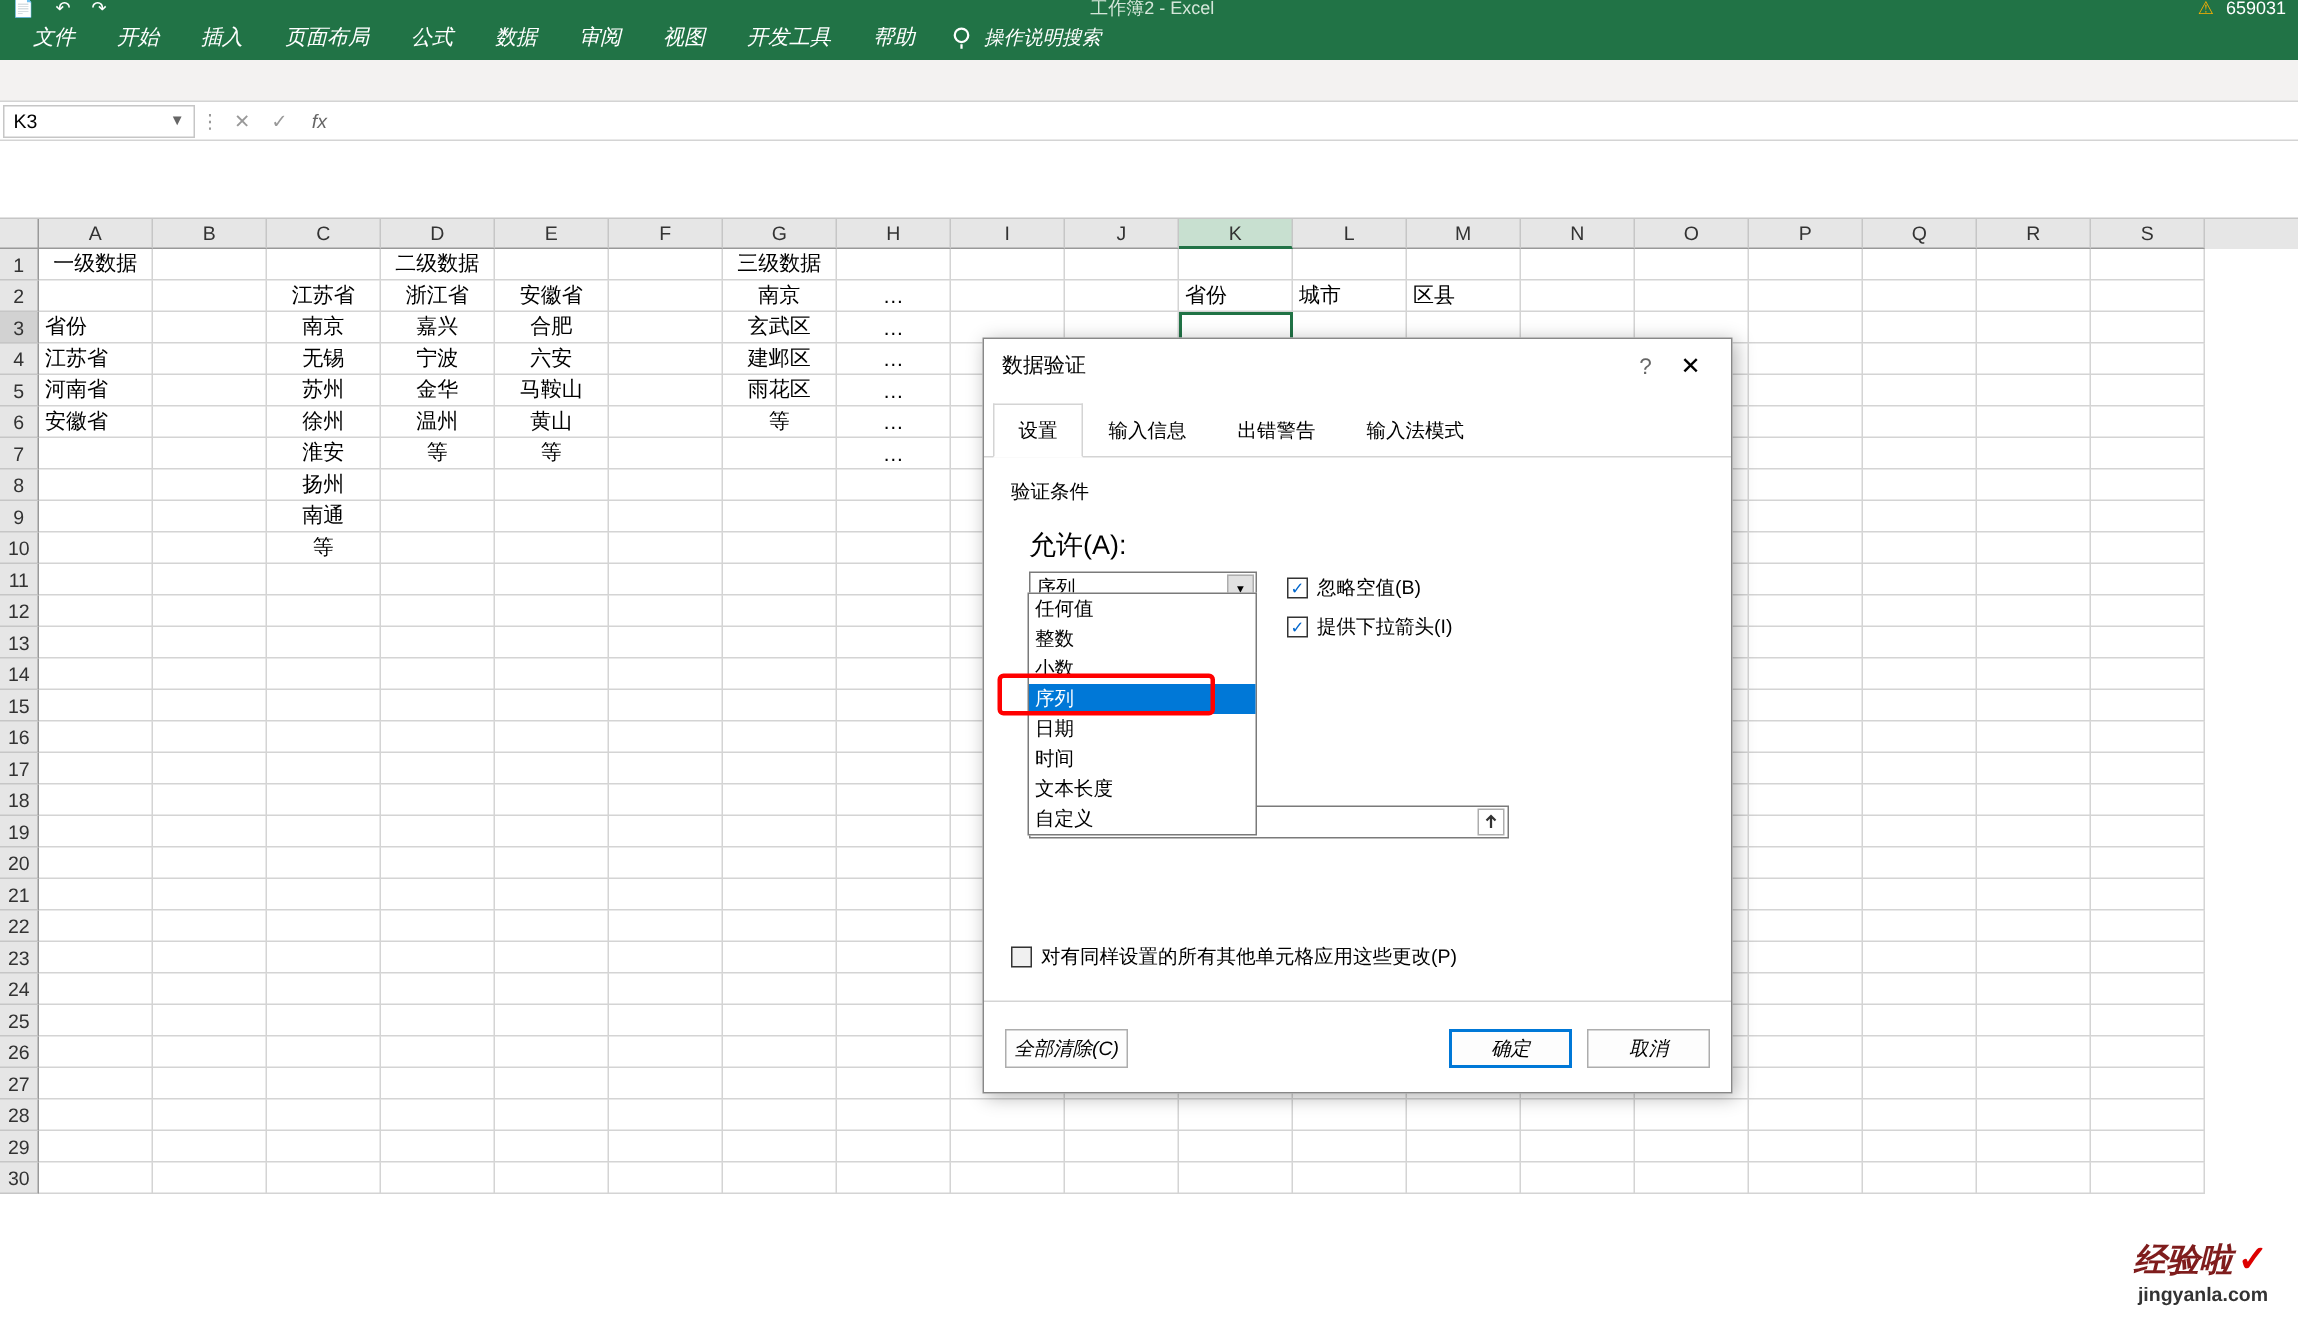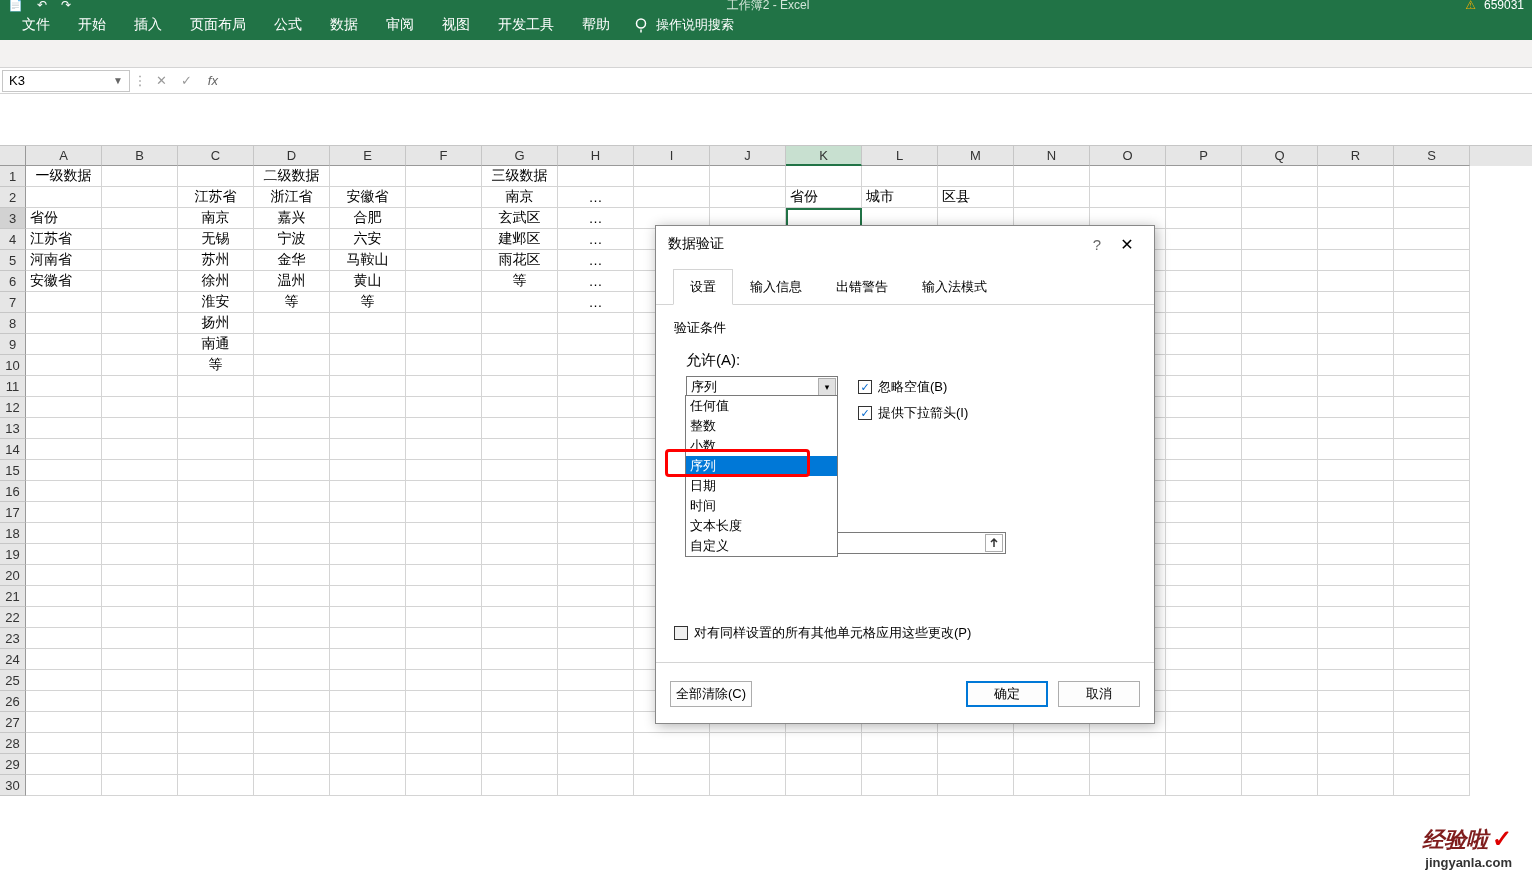--- a/index.html
+++ b/index.html
@@ -3,21 +3,21 @@
   <meta charset="utf-8">
   <style>
     * { margin: 0; padding: 0; box-sizing: border-box; font-family: "Microsoft YaHei", "Segoe UI", sans-serif; }
     body { background: #fff; overflow: hidden; font-size: 13px; }
     
     .title-bar { background: #217346; height: 10px; display: flex; align-items: center; color: #fff; padding: 0 8px; font-size: 12px; }
     .title-bar-left { display: flex; gap: 14px; align-items: center; }
     .title-bar-center { flex: 1; text-align: center; color: #d4e6d9; }
     .title-bar-right { display: flex; gap: 8px; align-items: center; }
     
-    .ribbon-tabs { background: #217346; height: 30px; display: flex; align-items: center; padding: 0 8px; gap: 0; }
+    .ribbon-tabs { background: #217346; height: 30px; display: flex; align-items: center; padding: 0 8px; gap: 0; font-style: italic; }
     .ribbon-tab { color: #fff; padding: 6px 14px; cursor: pointer; font-size: 14px; }
     .tell-me { display: flex; align-items: center; color: #fff; margin-left: 8px; gap: 6px; }
     .bulb-icon { width: 18px; height: 18px; }
     
     .ribbon-body { background: #f3f2f1; height: 28px; border-bottom: 1px solid #d4d4d4; }
     
     .name-box-bar { background: #fff; height: 26px; display: flex; align-items: center; border-bottom: 1px solid #d4d4d4; }
     .name-box { width: 128px; height: 22px; border: 1px solid #c6c6c6; margin-left: 2px; padding: 2px 6px; font-size: 13px; display: flex; align-items: center; justify-content: space-between; }
     .name-box-drop { color: #666; font-size: 10px; }
     .fx-buttons { display: flex; gap: 14px; color: #999; align-items: center; padding: 0 6px; }
@@ -48,46 +48,46 @@
     .cI { width: 76px; } .cJ { width: 76px; } .cK { width: 76px; } .cL { width: 76px; }
     .cM { width: 76px; } .cN { width: 76px; } .cO { width: 76px; } .cP { width: 76px; }
     .cQ { width: 76px; } .cR { width: 76px; } .cS { width: 76px; }
     
     .dialog { position: absolute; left: 655px; top: 225px; width: 500px; background: #fff; border: 1px solid #888; box-shadow: 2px 2px 12px rgba(0,0,0,0.3); }
     .dialog-title { height: 36px; display: flex; align-items: center; padding: 0 12px; font-size: 14px; }
     .dialog-title-text { flex: 1; }
     .dialog-help { width: 30px; text-align: center; cursor: pointer; color: #666; font-size: 15px; }
     .dialog-close { width: 30px; text-align: center; cursor: pointer; font-size: 16px; }
     
-    .dialog-tabs { display: flex; border-bottom: 1px solid #d4d4d4; padding: 0 17px; gap: 0; margin-top: 6px; }
+    .dialog-tabs { display: flex; border-bottom: 1px solid #d4d4d4; padding: 0 6px; gap: 0; margin-top: 6px; }
     .dialog-tab { padding: 8px 16px; font-size: 13px; cursor: pointer; border: 1px solid transparent; position: relative; top: 1px; }
     .dialog-tab.active { border: 1px solid #d4d4d4; border-bottom: 1px solid #fff; background: #fff; }
     
     .dialog-body { padding: 14px 18px 8px; }
     .section-title { font-size: 13px; margin-bottom: 10px; }
-    .allow-label { font-size: 15px; margin: 14px 0 6px 12px; }
+    .allow-label { font-size: 18px; margin: 14px 0 6px 12px; }
     .allow-row { display: flex; align-items: flex-start; gap: 20px; }
     .allow-select { width: 152px; height: 22px; border: 1px solid #7a7a7a; display: flex; align-items: center; padding: 0 4px; justify-content: space-between; margin-left: 12px; position: relative; }
     .select-btn { width: 18px; height: 18px; border: 1px solid #adadad; background: #e1e1e1; display: flex; align-items: center; justify-content: center; font-size: 9px; position: absolute; right: 1px; top: 1px; }
     .checks { display: flex; flex-direction: column; gap: 8px; margin-top: 2px; }
     .check-row { display: flex; align-items: center; gap: 6px; font-size: 13px; }
     .check-box { width: 14px; height: 14px; border: 1px solid #333; display: flex; align-items: center; justify-content: center; font-size: 11px; color: #0066cc; }
     
     .dropdown-list { position: absolute; left: 685px; top: 395px; width: 153px; background: #fff; border: 1px solid #7a7a7a; z-index: 100; }
     .dropdown-item { padding: 1px 4px; font-size: 13px; cursor: pointer; }
     .dropdown-item.highlight { background: #0078d7; color: #fff; }
     .red-box { position: absolute; left: 665px; top: 449px; width: 145px; height: 28px; border: 3px solid #ff0000; z-index: 101; border-radius: 4px; pointer-events: none; }
     
     .source-input { width: 320px; height: 22px; border: 1px solid #7a7a7a; margin: 110px 0 0 12px; display: flex; align-items: center; justify-content: flex-end; padding-right: 2px; }
     .source-btn { width: 18px; height: 18px; border: 1px solid #adadad; display: flex; align-items: center; justify-content: center; }
     
     .apply-check { display: flex; align-items: center; gap: 6px; margin-top: 70px; font-size: 13px; }
     .apply-check .check-box { background: #f0f0f0; }
     
-    .dialog-footer { display: flex; padding: 18px 14px 16px; align-items: center; border-top: 1px solid #d4d4d4; margin-top: 12px; }
+    .dialog-footer { display: flex; padding: 18px 14px 16px; align-items: center; border-top: 1px solid #d4d4d4; margin-top: 12px; font-style: italic; }
     .btn { width: 82px; height: 26px; border: 1px solid #adadad; background: #fdfdfd; font-size: 13px; cursor: pointer; display: flex; align-items: center; justify-content: center; }
     .btn.primary { border: 2px solid #0078d7; }
     .footer-spacer { flex: 1; }
     .btn + .btn { margin-left: 10px; }
     
     .watermark { position: absolute; right: 20px; bottom: 18px; text-align: right; }
     .wm-main { font-size: 22px; font-weight: bold; font-style: italic; color: #7f1d1d; }
     .wm-check { color: #d00; font-size: 24px; font-weight: bold; }
     .wm-sub { font-size: 13px; font-weight: bold; color: #333; }
   </style>

